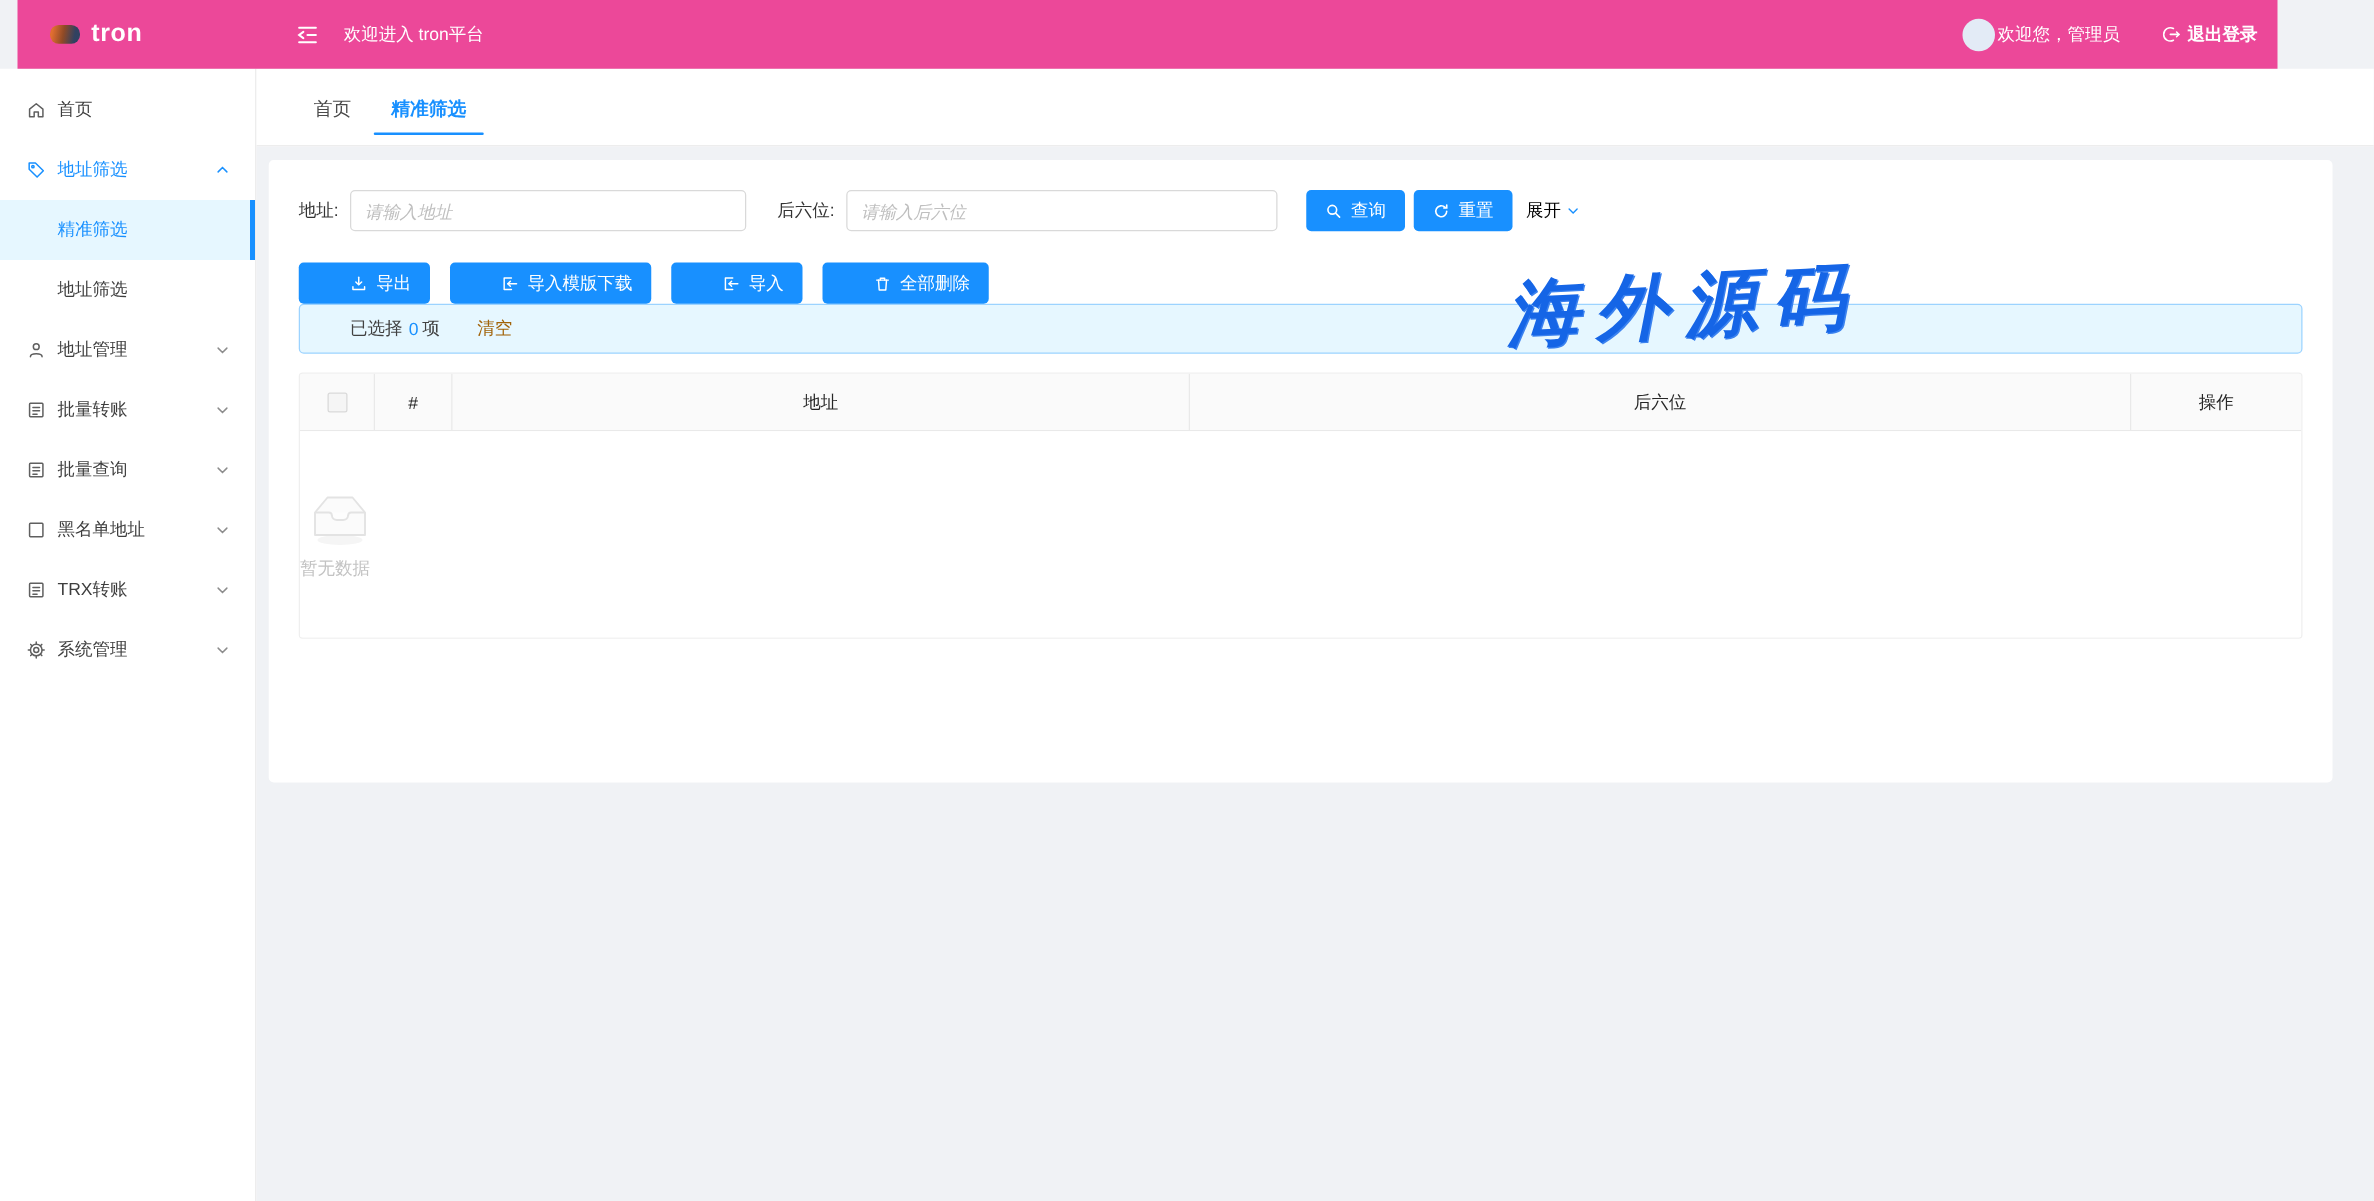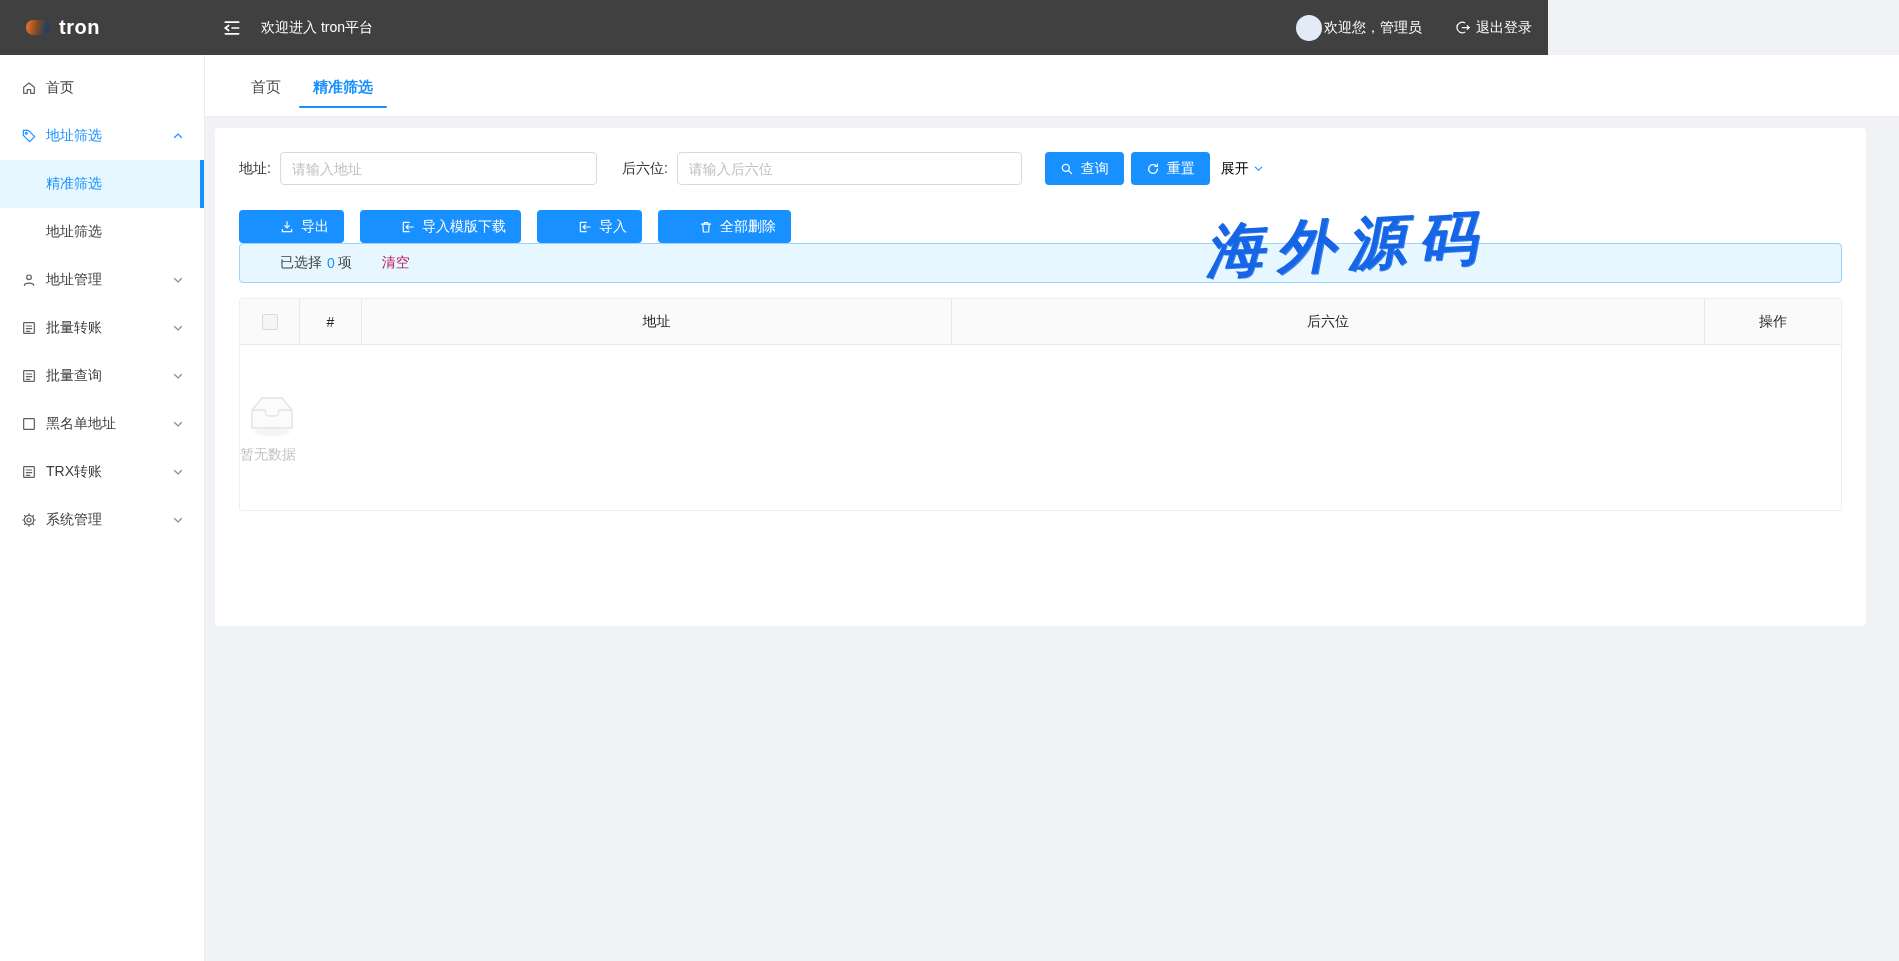--- a/index.html
+++ b/index.html
@@ -1,33 +1,33 @@
 <!DOCTYPE html>
 <html><head>
 <meta charset="utf-8">
 <style>
   * { margin:0; padding:0; box-sizing:border-box; }
   html,body { width:1899px; height:961px; overflow:hidden;
     font-family:"Liberation Sans","DejaVu Sans",sans-serif; background:#f0f2f5; }
 
   
-  .app-header { position:absolute; top:0; left:0; width:1548px; height:55px;
-    background:#404040; display:flex; align-items:center; color:#fff; z-index:20; }
+  .app-header { position:absolute; top:0; left:14px; width:1808px; height:55px;
+    background:#ec4899; display:flex; align-items:center; color:#fff; z-index:20; }
   .logo-area { width:205px; display:flex; align-items:center; padding-left:26px; }
   .logo-mark { width:24px; height:15px; border-radius:7px;
     background:linear-gradient(100deg,#e0702a 10%,#8a4a20 45%,#27415e 80%); opacity:.95; }
   .logo-text { font-size:20px; font-weight:bold; margin-left:9px; letter-spacing:.5px; }
   .collapse-btn { margin-left:14px; width:26px; height:26px; display:flex;
     align-items:center; justify-content:center; cursor:pointer; }
   .welcome-text { font-size:14px; margin-left:16px; }
   .header-spacer { flex:1; }
   .user-area { display:flex; align-items:center; padding-right:16px; }
   .avatar { width:26px; height:26px; border-radius:50%; background:#e3ebf6; }
   .greeting { font-size:14px; margin-left:2px; }
-  .logout { display:flex; align-items:center; margin-left:34px; cursor:pointer; font-size:14px; }
+  .logout { display:flex; align-items:center; margin-left:34px; cursor:pointer; font-size:14px;font-weight:bold; }
   .logout svg { margin-right:5px; }
 
   
   .sidebar { position:absolute; top:55px; left:0; bottom:0; width:205px; background:#fff;
     border-right:1px solid #ededed; padding-top:9px; z-index:10; }
   .menu-item { position:relative; height:48px; display:flex; align-items:center;
     padding-left:21px; font-size:14px; color:#3e3e3e; cursor:pointer; }
   .menu-item .mi-icon { width:16px; height:16px; margin-right:9px; color:#5f5f5f;
     display:flex; align-items:center; justify-content:center; }
   .menu-item.parent-active { color:#1890ff; }
@@ -50,21 +50,21 @@
     height:2px; background:#1890ff; border-radius:1px; }
 
   
   .content { position:absolute; top:117px; left:205px; right:0; bottom:0; background:#f0f2f5; }
   .card { margin:11px 33px 0 10px; height:498px; background:#fff; border-radius:4px;
     padding:24px; position:relative; }
 
   .form-row { display:flex; align-items:center; }
   .f-label { font-size:14px; color:#333; margin-right:9px; white-space:nowrap; }
   .f-input { height:33px; border:1px solid #d9d9d9; border-radius:4px; padding:0 11px;
-    font-size:14px; color:#333; outline:none; font-family:inherit; }
+    font-size:14px; color:#333; outline:none; font-family:inherit;font-style:italic; }
   .f-input::placeholder { color:#bfbfbf; }
   .input-address { width:317px; }
   .lbl-suffix { margin-left:25px; }
   .input-suffix { width:345px; }
   .btn { height:33px; background:#1890ff; color:#fff; border:none; border-radius:4px;
     font-size:14px; display:inline-flex; align-items:center; padding:0 15px; cursor:pointer;
     font-family:inherit; }
   .btn svg { margin-right:7px; }
   .btn-search { margin-left:23px; }
   .btn-reset { margin-left:7px; }
@@ -72,21 +72,21 @@
     align-items:center; cursor:pointer; }
   .expand-link svg { margin-left:4px; }
 
   .toolbar-row { display:flex; align-items:center; margin-top:25px; }
   .toolbar-row .btn { margin-right:16px;padding-left:41px; }
 
   .selection-bar { height:40px; background:#e6f7ff;
     border:1px solid #9cd3ff; border-radius:4px; display:flex; align-items:center;
     padding-left:40px; font-size:14px; color:#424242; }
   .sel-count { color:#1890ff; margin:0 3px 0 5px; }
-  .clear-link { color:#be185d; margin-left:30px; cursor:pointer; }
+  .clear-link { color:#a16207; margin-left:30px; cursor:pointer; }
 
   .data-table { margin-top:15px; border:1px solid #efefef; border-radius:3px; overflow:hidden; }
   .t-header { display:grid; grid-template-columns:60px 62px 590px 1fr 136px; height:46px;
     background:#fafafa; border-bottom:1px solid #e9e9e9; }
   .th { display:flex; align-items:center; justify-content:center; font-size:14px;
     color:#262626; font-weight:500; border-right:1px solid #e9e9e9; }
   .th:last-child { border-right:none; }
   .checkbox { width:16px; height:16px; border:1px solid #d9d9d9; border-radius:2px;
     background:#f5f5f5; cursor:pointer; }
   .t-body { height:165px; display:flex; flex-direction:column; 

